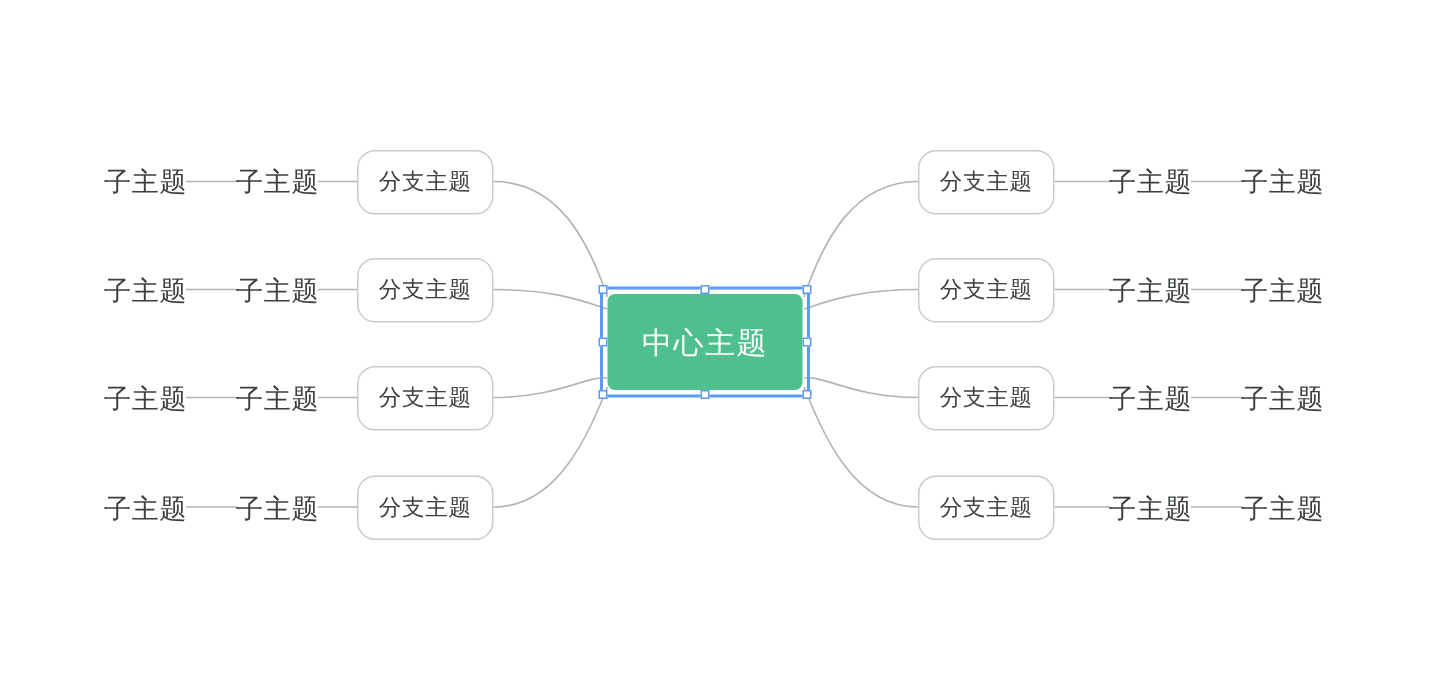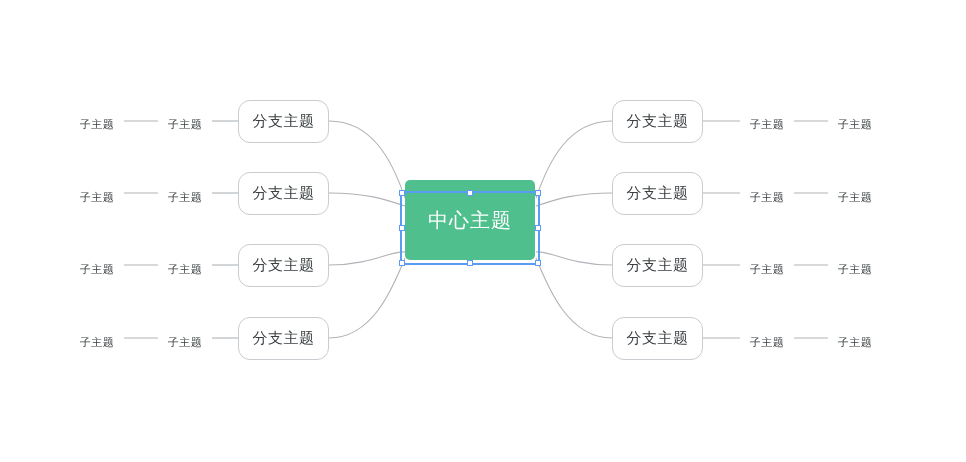--- a/index.html
+++ b/index.html
@@ -66,24 +66,23 @@
     background: #ffffff;
     border: 1px solid #c8ccd0;
     border-radius: 12px;
     color: #3c4043;
     font-size: 15px;
     letter-spacing: 0.5px;
   }
   
   .leaf-node {
     color: #3c4043;
-    font-size: 11px;
+    font-size: 18px;
     letter-spacing: 0.5px;
     background: transparent;
-    align-items: flex-end;
   }
 </style>
 </head>
 <body>
 
 <div id="canvas" style="width: 966px; height: 462px; background: rgb(255, 255, 255);">
 
   <svg id="edges" width="966" height="462" viewBox="0 0 966 462" xmlns="http://www.w3.org/2000/svg">
     <g id="curve-group-left" fill="none" stroke="#b0b4b8" stroke-width="1.1">
         <path d="M329,121 C372,121 392,160 405,198"></path>
@@ -110,21 +109,21 @@
         <path d="M703,193 L740,193"></path>
         <path d="M703,265 L740,265"></path>
         <path d="M703,338 L740,338"></path>
         <path d="M794,121 L828,121"></path>
         <path d="M794,193 L828,193"></path>
         <path d="M794,265 L828,265"></path>
         <path d="M794,338 L828,338"></path>
       </g>
   </svg>
 
-  <div class="node center-node" id="center-node" style="left: 405px; top: 180px; width: 130px; height: 80px; background: rgb(79, 192, 141); color: rgb(255, 255, 255);">
+  <div class="node center-node" id="center-node" style="left: 405px; top: 196px; width: 130px; height: 64px; background: rgb(79, 192, 141); color: rgb(255, 255, 255);">
     <span>中心主题</span>
   </div>
   <div class="selection-box" id="selection-box" style="left: 400px; top: 191px; width: 140px; height: 74px; border-color: rgb(91, 155, 243);">
     <div class="handle h-nw" style="border-color: rgb(91, 155, 243);"></div>
     <div class="handle h-n" style="border-color: rgb(91, 155, 243);"></div>
     <div class="handle h-ne" style="border-color: rgb(91, 155, 243);"></div>
     <div class="handle h-w" style="border-color: rgb(91, 155, 243);"></div>
     <div class="handle h-e" style="border-color: rgb(91, 155, 243);"></div>
     <div class="handle h-sw" style="border-color: rgb(91, 155, 243);"></div>
     <div class="handle h-s" style="border-color: rgb(91, 155, 243);"></div>

